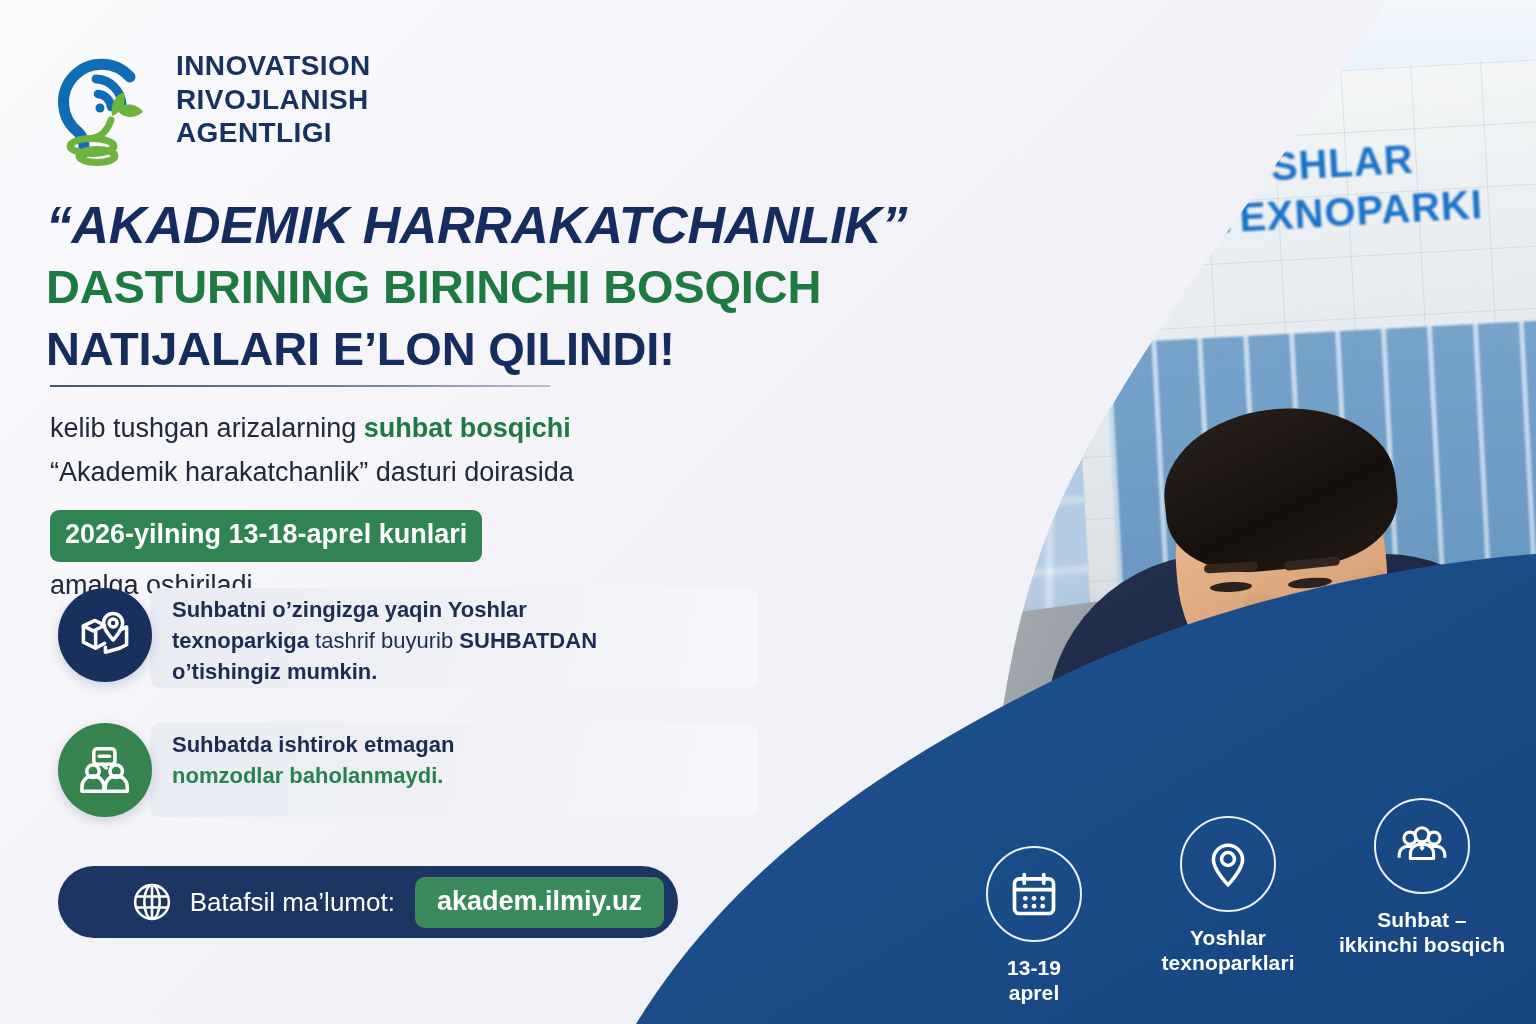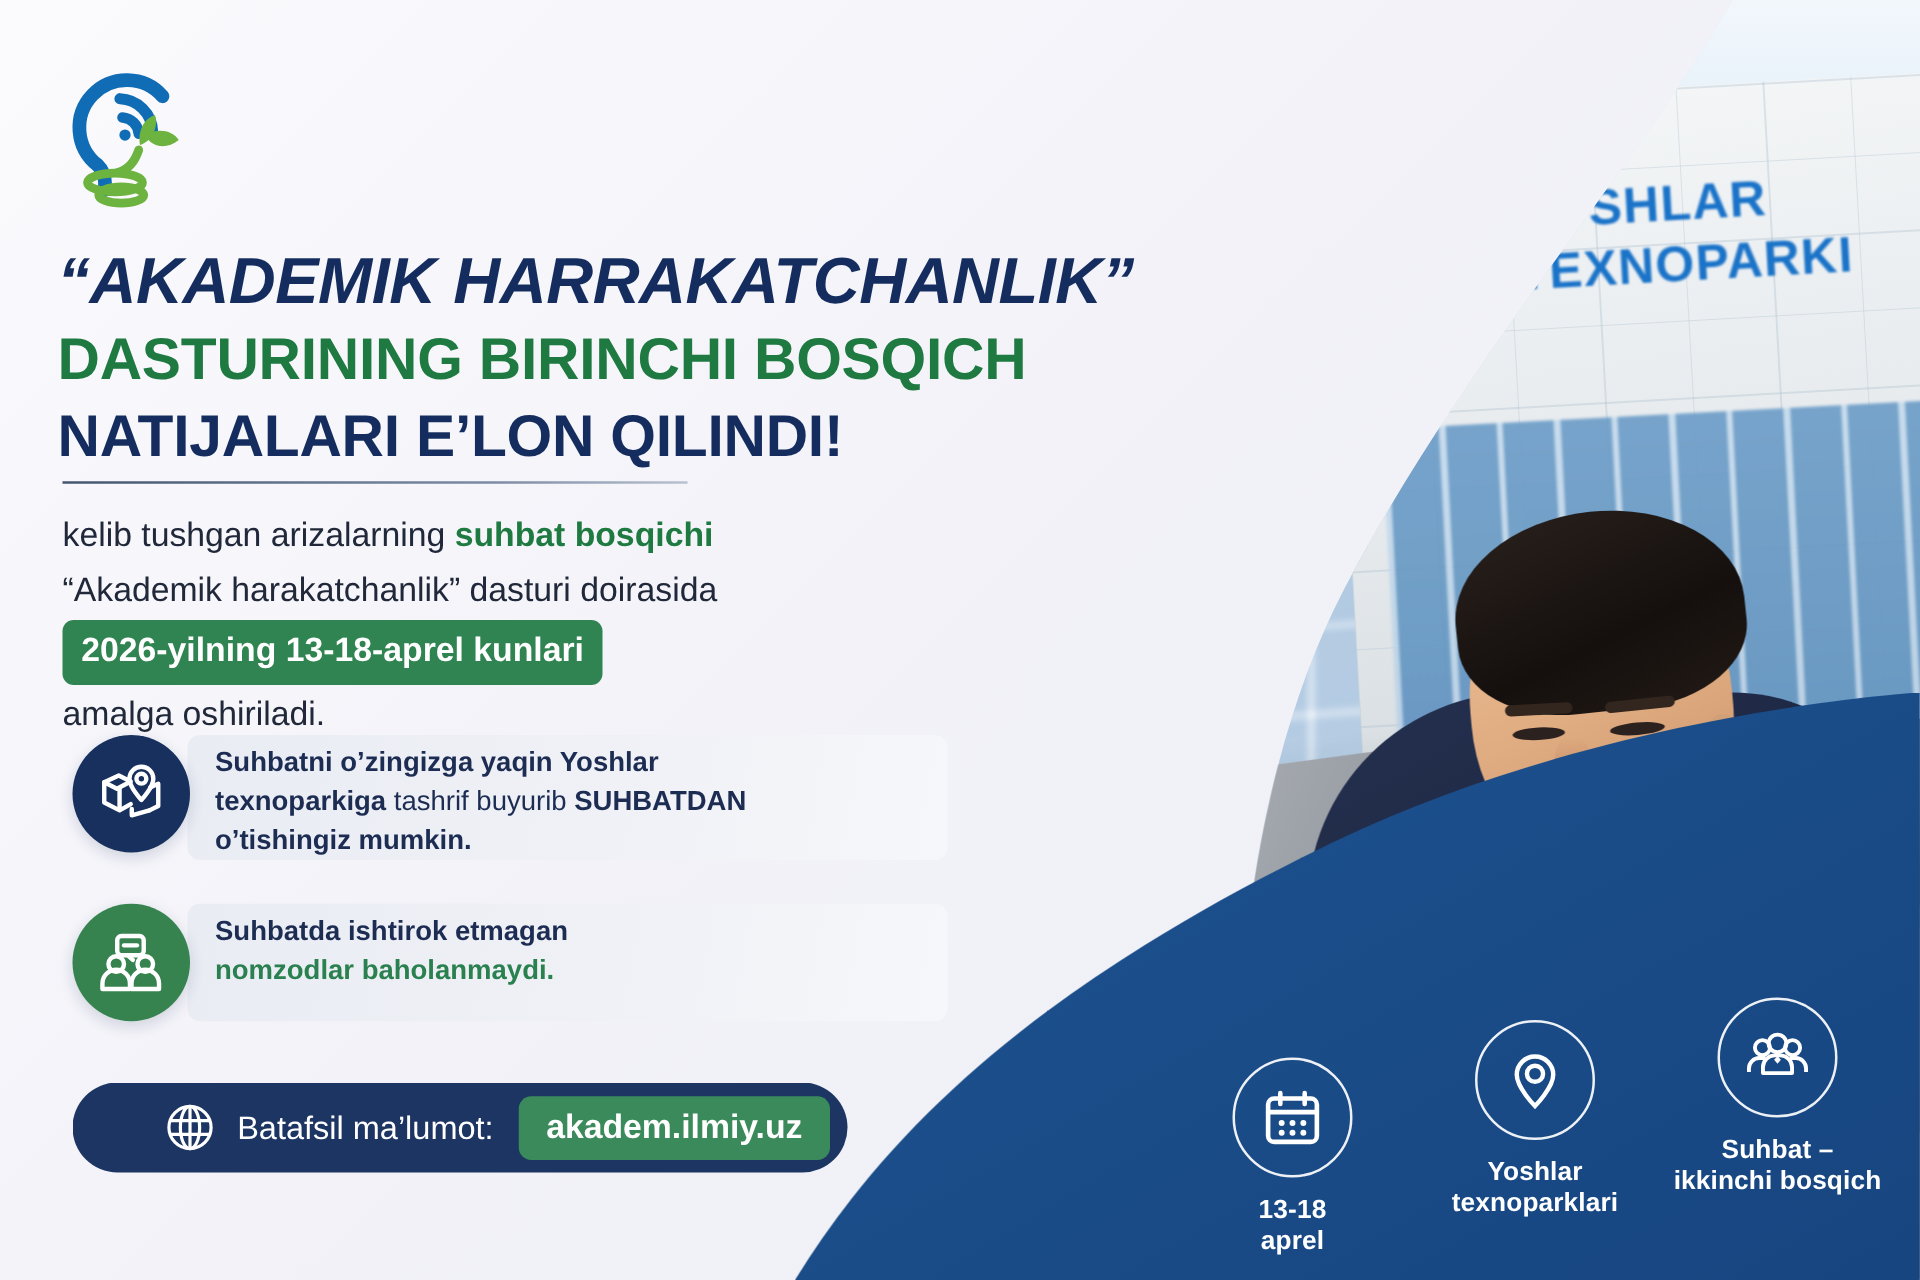--- a/index.html
+++ b/index.html
@@ -207,21 +207,21 @@
     background:linear-gradient(90deg,#46556f,#7d8ca4 70%,#b9c2d1);
   }
 
   .para {
     position:absolute; left:50px; top:407px; width:660px;
     font-size:27px; color:#20283a; line-height:1.62;
   }
   .para b { color:#1e7a41; font-weight:700; }
   .pill {
     display:inline-block; background:#2f8451; color:#fff; font-weight:700;
-    padding:3px 15px 5px; border-radius:9px; margin:2px 0 2px; font-size:27px;
+    padding:3px 15px 5px; border-radius:9px; margin:16px 0 2px; font-size:27px;
   }
 
   .card {
     position:absolute; left:58px; display:flex; align-items:flex-start; gap:20px;
   }
   .card-bg {
     position:absolute; left:92px; top:0; height:100%;
     background:linear-gradient(100deg,#e9ecf3 0%,#eff1f6 55%,#f6f7fa 100%);
     border-radius:10px; z-index:0;
   }
@@ -318,21 +318,21 @@
             <path d="M7.5 3v4M16.5 3v4"></path>
             <circle cx="8" cy="14" r="1.1" fill="#fff" stroke="none"></circle>
             <circle cx="12" cy="14" r="1.1" fill="#fff" stroke="none"></circle>
             <circle cx="16" cy="14" r="1.1" fill="#fff" stroke="none"></circle>
             <circle cx="8" cy="17.6" r="1.1" fill="#fff" stroke="none"></circle>
             <circle cx="12" cy="17.6" r="1.1" fill="#fff" stroke="none"></circle>
             <circle cx="16" cy="17.6" r="1.1" fill="#fff" stroke="none"></circle>
           </svg>
         </div>
         <div class="panel-label">
-          <div>13-18</div>
+          <div>13-19</div>
           <div>aprel</div>
         </div>
       </div>
 
       <div class="panel-item pi-2">
         <div class="circ">
           <svg class="svgw" width="50" height="50" viewBox="0 0 24 24" fill="none" stroke="#fff" stroke-width="1.7">
             <path d="M12 22s7-7.1 7-12a7 7 0 1 0-14 0c0 4.9 7 12 7 12z"></path>
             <circle cx="12" cy="9.6" r="3.1"></circle>
           </svg>
@@ -369,20 +369,25 @@
       <path d="M86 45a38 38 0 1 0-52 55 20 20 0 0 1 6 14v6" fill="none" stroke="#0f6cb5" stroke-width="11" stroke-linecap="round"></path>
       <path d="M52 47a27 27 0 0 1 26 26" fill="none" stroke="#0f6cb5" stroke-width="9" stroke-linecap="round"></path>
       <path d="M54 62a14 14 0 0 1 13 13" fill="none" stroke="#0f6cb5" stroke-width="8.5" stroke-linecap="round"></path>
       <circle cx="56" cy="76" r="4.5" fill="#0f6cb5"></circle>
       <path d="M72 76c10-6 22-4 27 4-10 8-22 6-27-4z" fill="#6db33f"></path>
       <path d="M68 84c-2-11 3-21 12-24 3 11-3 21-12 24z" fill="#6db33f"></path>
       <path d="M67 88c-3 9-9 16-17 18" fill="none" stroke="#6db33f" stroke-width="7" stroke-linecap="round"></path>
       <ellipse cx="48" cy="114" rx="22" ry="7.5" fill="none" stroke="#6db33f" stroke-width="7"></ellipse>
       <ellipse cx="53" cy="124" rx="18" ry="6.5" fill="none" stroke="#6db33f" stroke-width="7"></ellipse>
     </svg>
+    <div class="logo-txt">
+      <div>INNOVATSION</div>
+      <div>RIVOJLANISH</div>
+      <div>AGENTLIGI</div>
+    </div>
   </div>
 
   <div class="headline">
     <div class="hl-1">“AKADEMIK HARRAKATCHANLIK”</div>
     <div class="hl-2">DASTURINING BIRINCHI BOSQICH</div>
     <div class="hl-3">NATIJALARI E’LON QILINDI!</div>
   </div>
 
   <div class="divider"></div>
 

